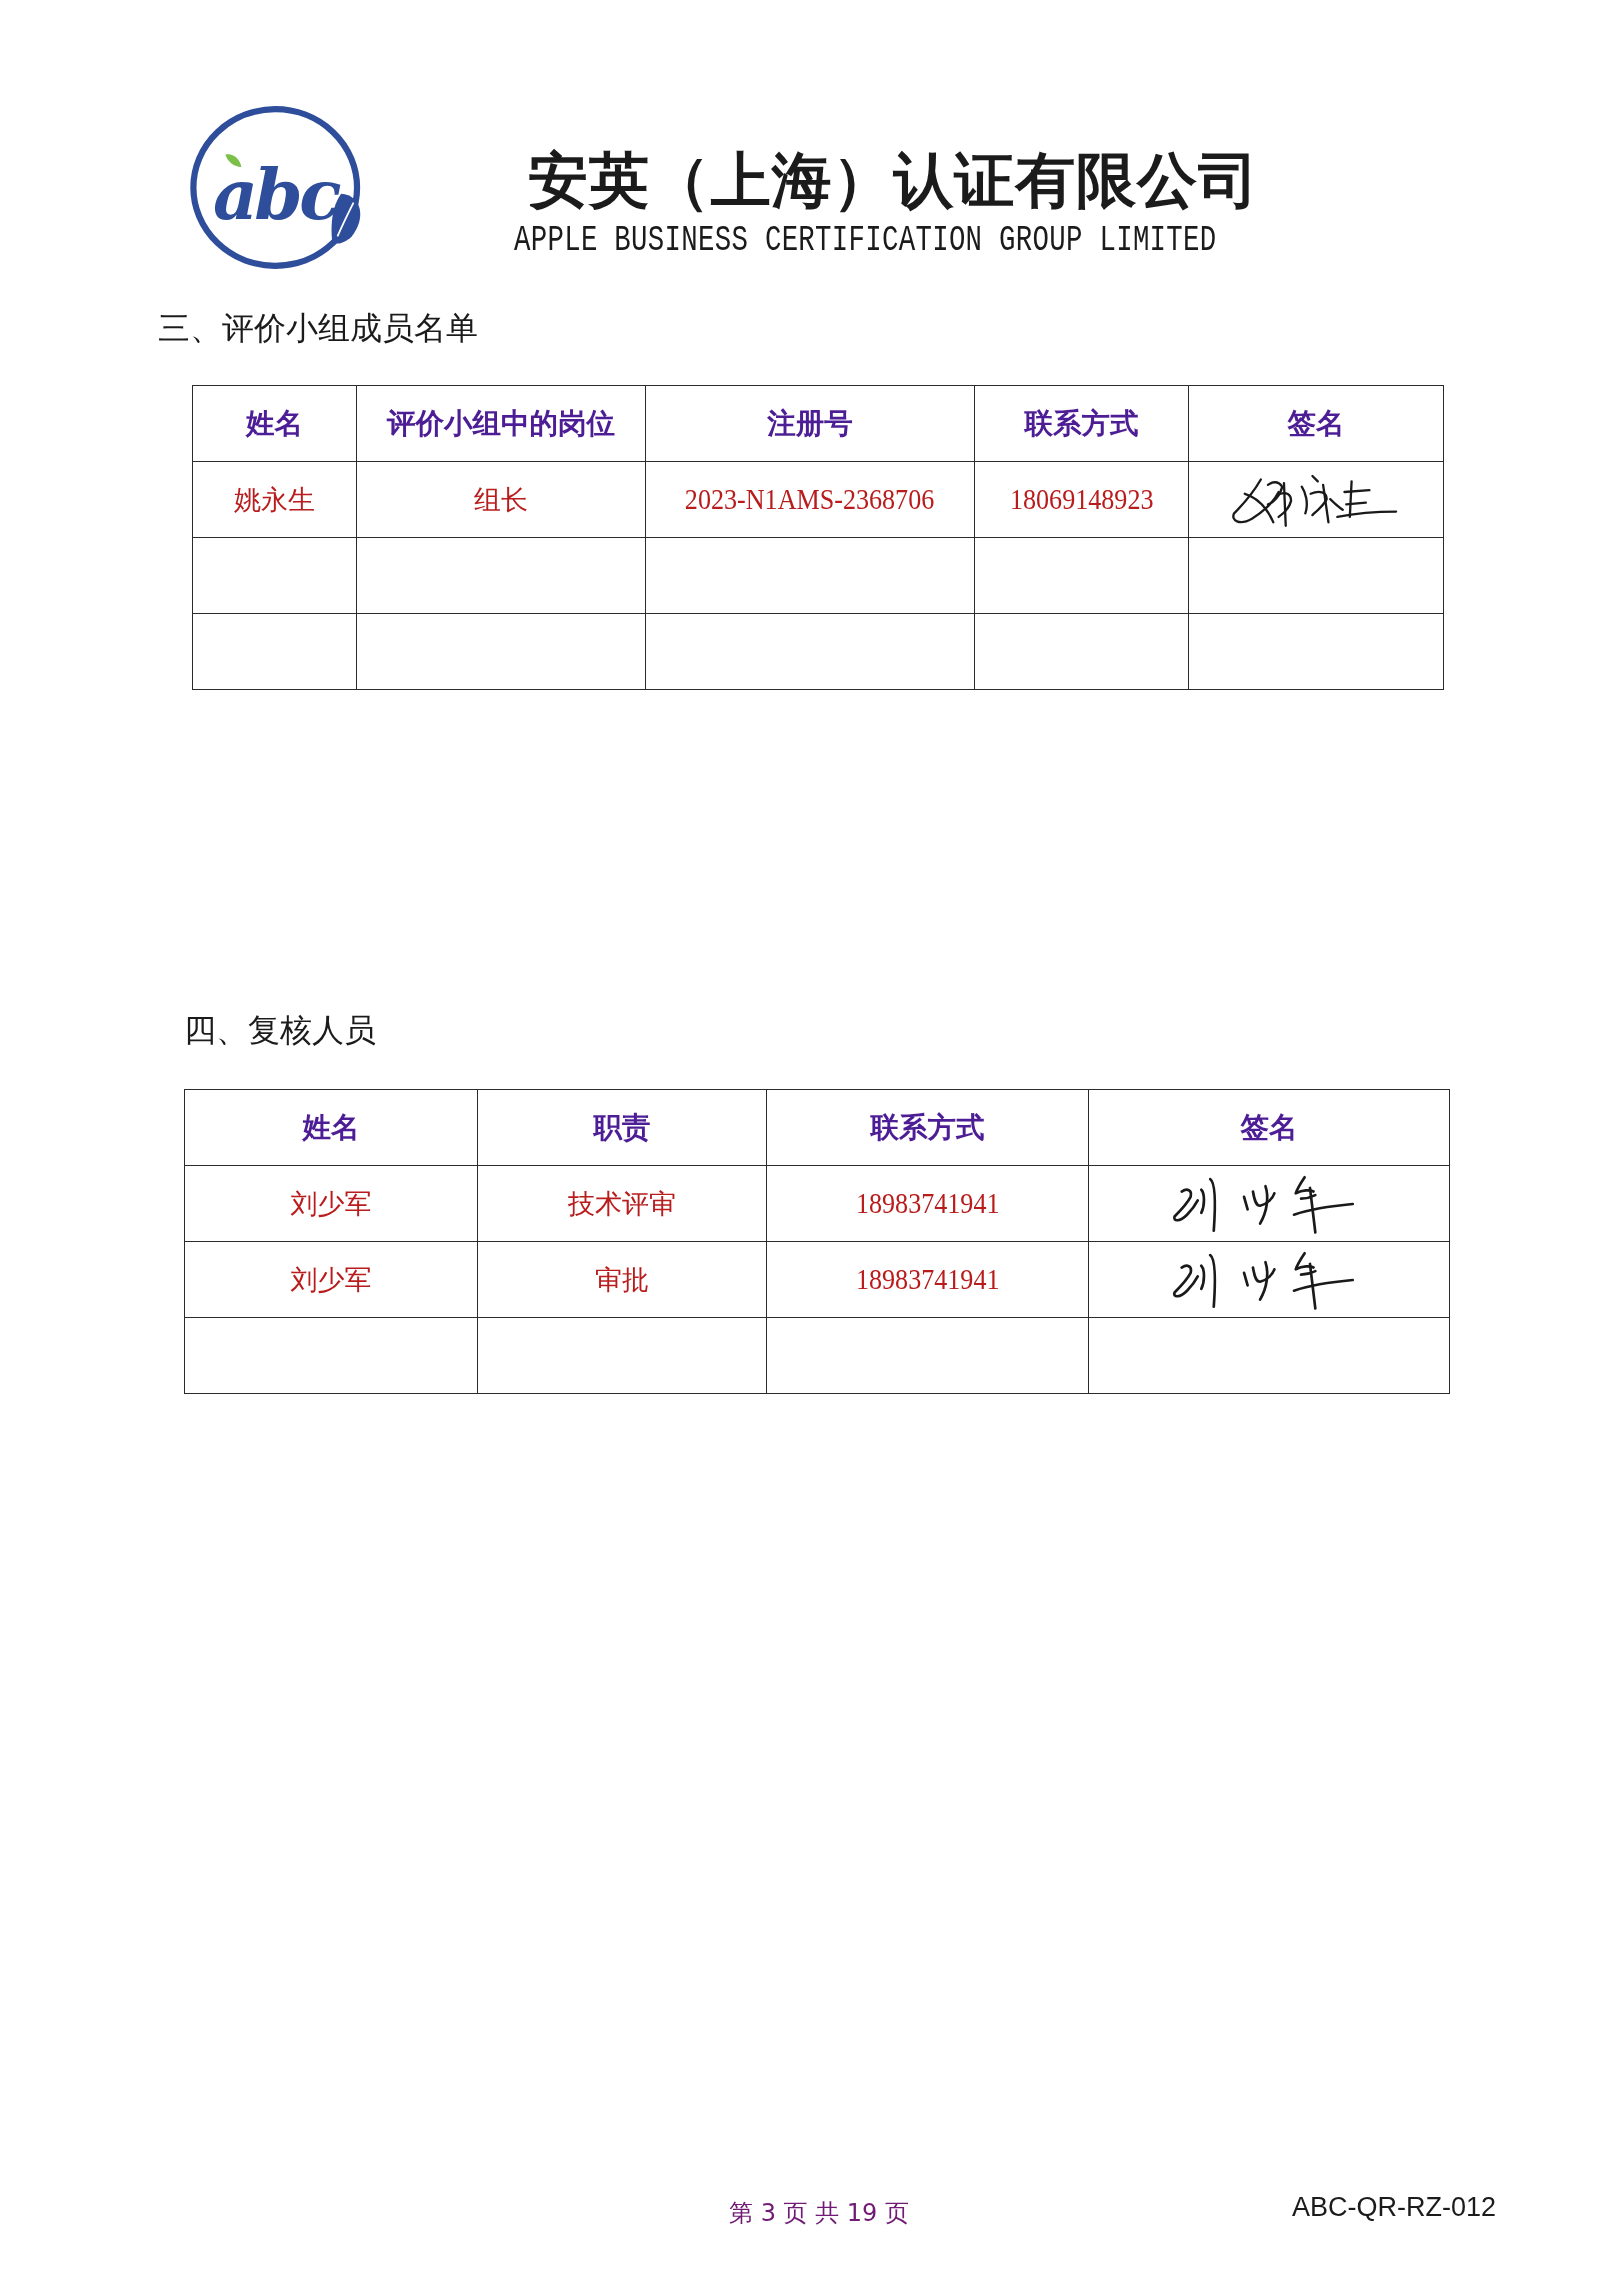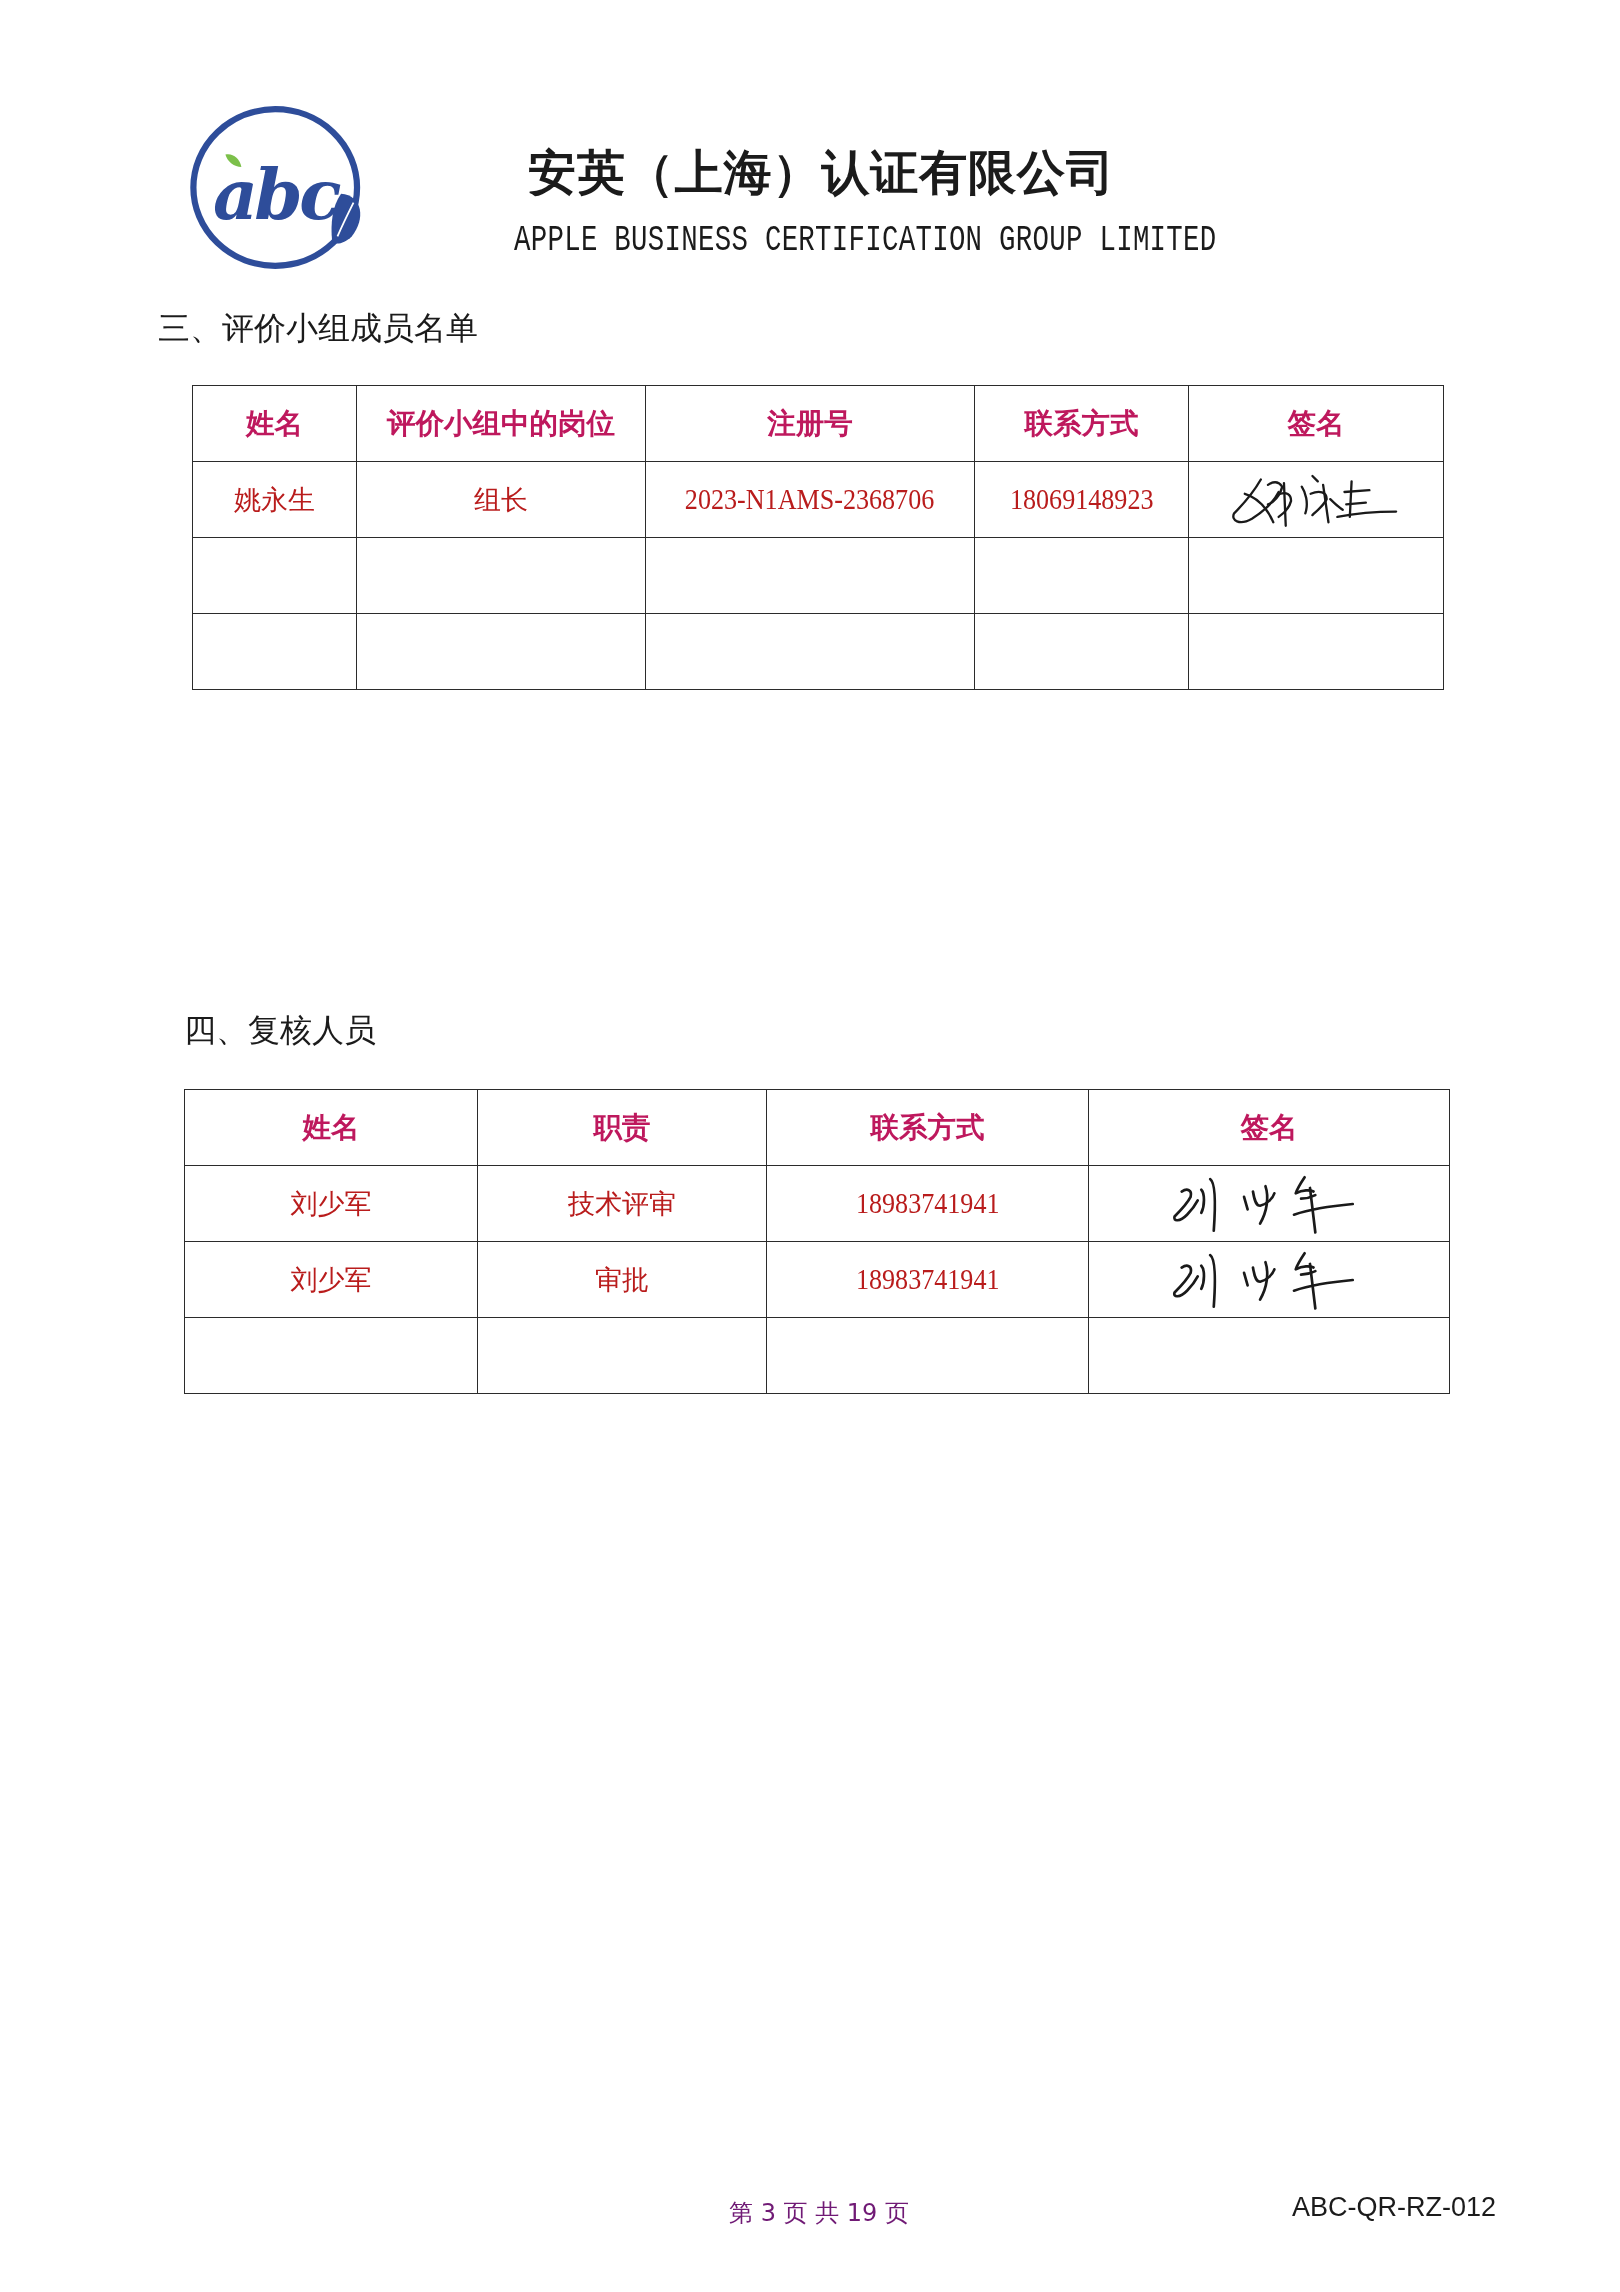--- a/index.html
+++ b/index.html
@@ -1,30 +1,30 @@
 <!DOCTYPE html>
 <html style="font-size:14.3px"><head>
 <meta charset="utf-8">
 <style>
   html, body { margin:0; padding:0; background:#ffffff; }
   body { width:1621px; height:2293px; position:relative; overflow:hidden; color:#1a1a1a; font-family:"DejaVu Serif", serif; }
   .abs { position:absolute; }
 
   .logo { left:188px; top:103px; width:178px; height:169px; }
 
-  .title-cn { left:528px; top:141px; font-family:"DejaVu Sans", sans-serif; font-size:48px; font-weight:bold; letter-spacing:0.9px; white-space:nowrap; color:#1b1b1b; }
+  .title-cn { left:528px; top:141px; font-family:"DejaVu Sans", sans-serif; font-size:60px; font-weight:bold; letter-spacing:0.9px; white-space:nowrap; color:#1b1b1b; }
   .title-en { left:514px; top:219px; font-family:"Liberation Mono", monospace; font-size:37px; white-space:nowrap; transform:scaleX(0.74); transform-origin:left top; color:#1b1b1b; letter-spacing:0.4px; }
 
   .section-heading { font-family:"DejaVu Sans", sans-serif; font-size:32px; font-weight:normal; white-space:nowrap; color:#1b1b1b; }
   .h3 { left:158px; top:307px; }
   .h4 { left:158px; top:1009px;margin-left:26px; }
 
   table.grid { position:absolute; border-collapse:collapse; table-layout:fixed; }
   table.grid td, table.grid th { border:1.8px solid #2b2b2b; height:75px; padding:0; text-align:center; vertical-align:middle; white-space:nowrap; }
-  table.grid th { font-family:"DejaVu Sans", sans-serif; font-weight:bold; font-size:28.5px; color:#be185d; }
+  table.grid th { font-family:"DejaVu Sans", sans-serif; font-weight:bold; font-size:28.5px; color:#4c1d95; }
   table.grid td { font-family:"DejaVu Serif", serif; font-size:27px; color:#b91c1c; }
   table.grid td .num { display:inline-block; font-family:"Liberation Serif", serif; font-size:29px; transform:scaleX(0.9); }
   .t1 { left:192px; top:385px; width:1250px; }
   .t2 { left:184px; top:1089px; width:1264px; }
 
   .sig { display:inline-block; vertical-align:middle; }
 
   .footer-page { left:729px; top:2197px; font-family:"DejaVu Sans", sans-serif; font-size:24px; white-space:nowrap; color:#701a75; }
   .footer-code { left:1292px; top:2192px; font-family:"Liberation Sans", sans-serif; font-size:27px; white-space:nowrap; color:#1b1b1b; }
 </style>

